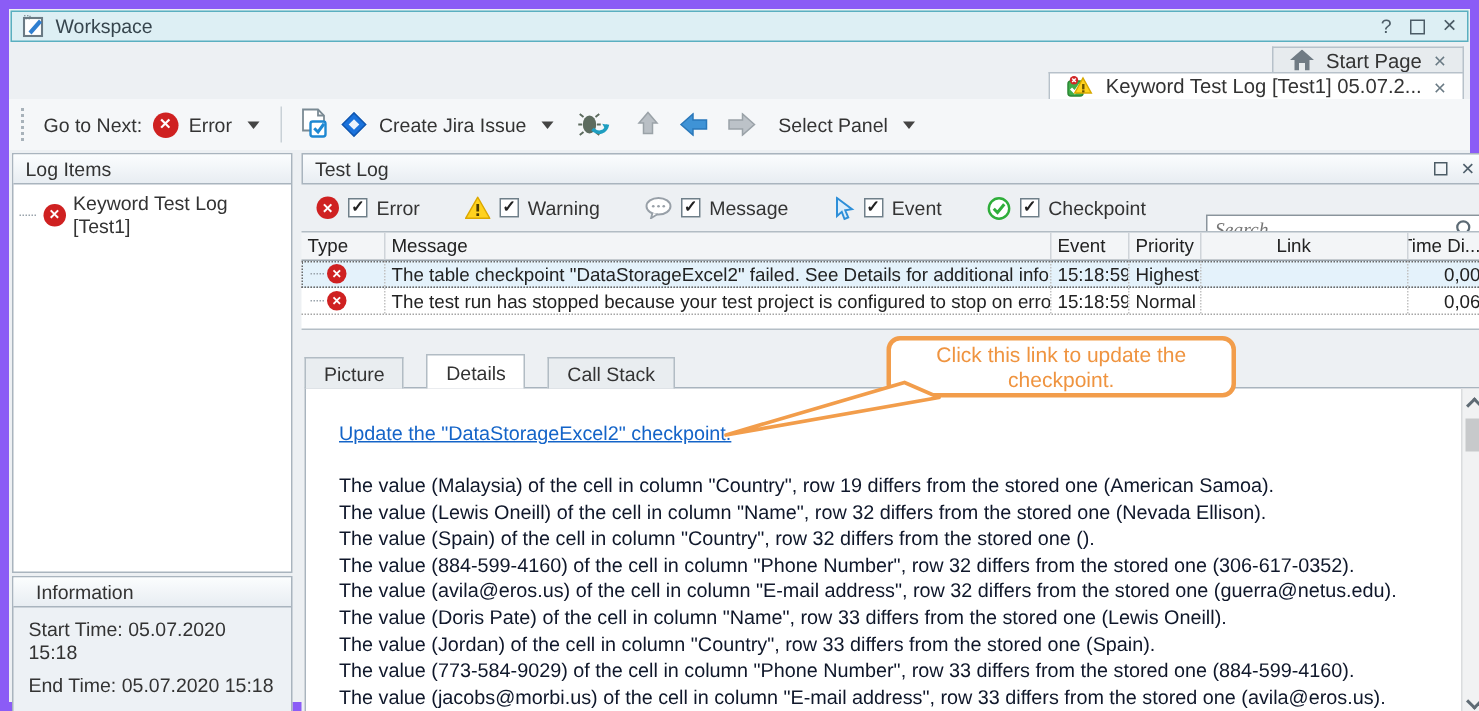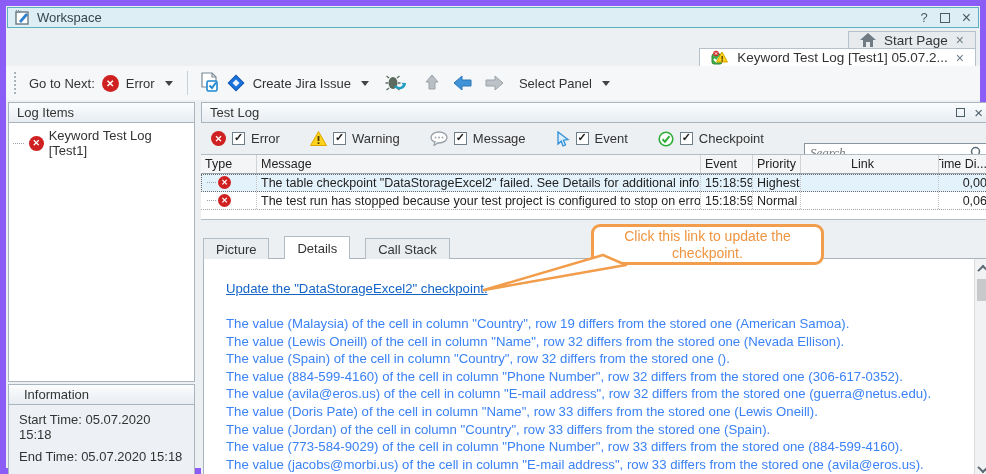--- a/index.html
+++ b/index.html
@@ -87,21 +87,21 @@
   
   .detail-tabs { position:absolute; left:2px; top:134px; display:flex; align-items:flex-end; height:23px; z-index:2; }
   .dtab { display:flex; align-items:center; padding:0 12px; height:21px; background:#e9edf0;
           border:1px solid #b2bcc4; border-bottom:none; margin-right:15px; font-size:13px; color:#333; }
   .dtab.active { background:#fff; height:23px; z-index:3; }
 
   
   .details { position:absolute; left:2px; top:156px; right:0; bottom:0; background:#fff; border:1px solid #a9b4be; overflow:hidden; }
   .details-link { position:absolute; left:22px; top:22px; color:#1464c8; text-decoration:underline; font-size:13.2px; cursor:pointer; }
   .details-lines { position:absolute; left:22px; top:56px; right:30px; }
-  .detail-line { font-size:13.2px; line-height:17.6px; color:#3b82f6; white-space:nowrap; }
+  .detail-line { font-size:13.2px; line-height:17.6px; color:#0f172a; white-space:nowrap; }
 
   
   .vscroll { position:absolute; right:0; top:0; bottom:0; width:17px; background:#f1f2f3; border-left:1px solid #dadcde; }
   .scroll-btn { position:absolute; left:0; width:16px; height:17px; display:flex; align-items:center; justify-content:center; }
   .chev { width:8px; height:8px; border-left:2px solid #5f6b74; border-top:2px solid #5f6b74; }
   .chev.up { transform:rotate(45deg) translate(1px,1px); }
   .chev.down { transform:rotate(225deg) translate(1px,1px); }
   .scroll-thumb { position:absolute; left:2px; top:20px; width:12px; height:22px; background:#c7c9cb; }
 
   

